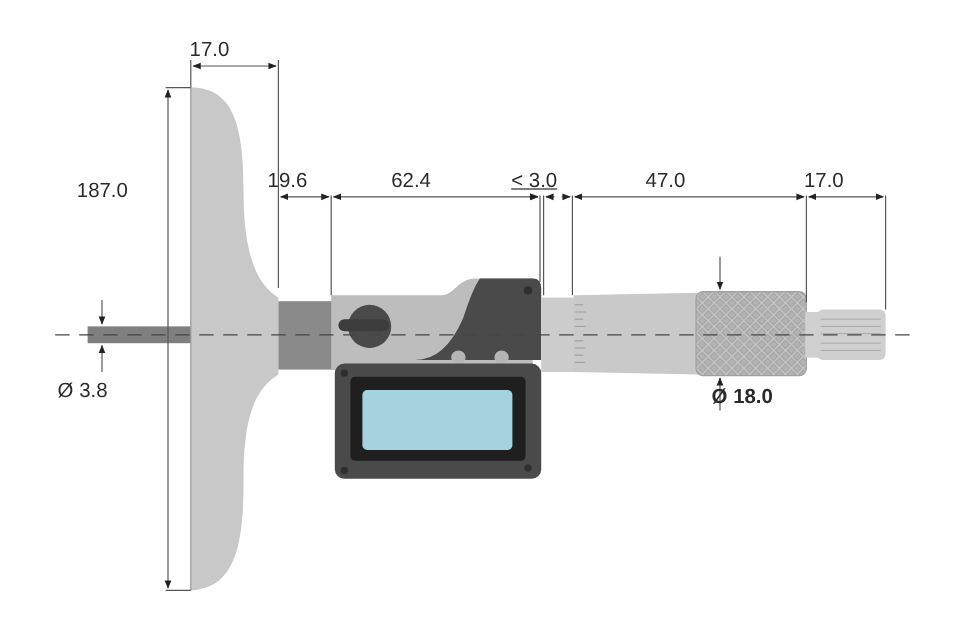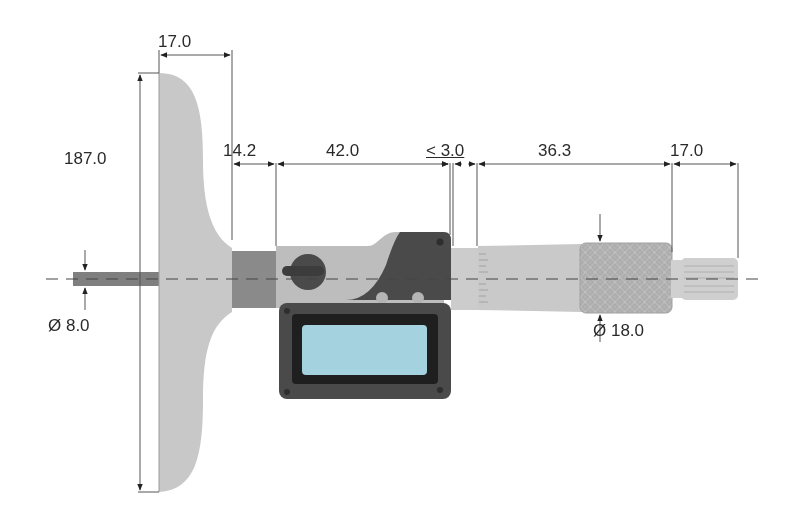--- a/index.html
+++ b/index.html
@@ -114,20 +114,20 @@
       <line x1="69" y1="250" x2="69" y2="270" marker-end="url(#arr)"></line>
       <line x1="69" y1="310" x2="69" y2="288" marker-end="url(#arr)"></line>
 
       <line x1="584" y1="214" x2="584" y2="241" marker-end="url(#arr)"></line>
       <line x1="584" y1="342" x2="584" y2="315" marker-end="url(#arr)"></line>
     </g>
   </svg>
 
   <span class="lbl" style="left:158px;top:33px;">17.0</span>
   <span class="lbl" style="left:64px;top:150px;">187.0</span>
-  <span class="lbl" style="left:223px;top:142px;">14.2</span>
-  <span class="lbl" style="left:326px;top:142px;">42.0</span>
+  <span class="lbl" style="left:223px;top:142px;">19.6</span>
+  <span class="lbl" style="left:326px;top:142px;">62.4</span>
   <span class="lbl" style="left:426px;top:142px;text-decoration:underline;">&lt; 3.0</span>
-  <span class="lbl" style="left:538px;top:142px;">36.3</span>
+  <span class="lbl" style="left:538px;top:142px;">47.0</span>
   <span class="lbl" style="left:670px;top:142px;">17.0</span>
-  <span class="lbl" style="left:48px;top:317px;">Ø 8.0</span>
-  <span class="lbl" style="left:593px;top:322px;">Ø 18.0</span>
+  <span class="lbl" style="left:48px;top:317px;">Ø 3.8</span>
+  <span class="lbl" style="left:593px;top:322px;font-weight:bold;">Ø 18.0</span>
 </div>
 
 </body></html>

